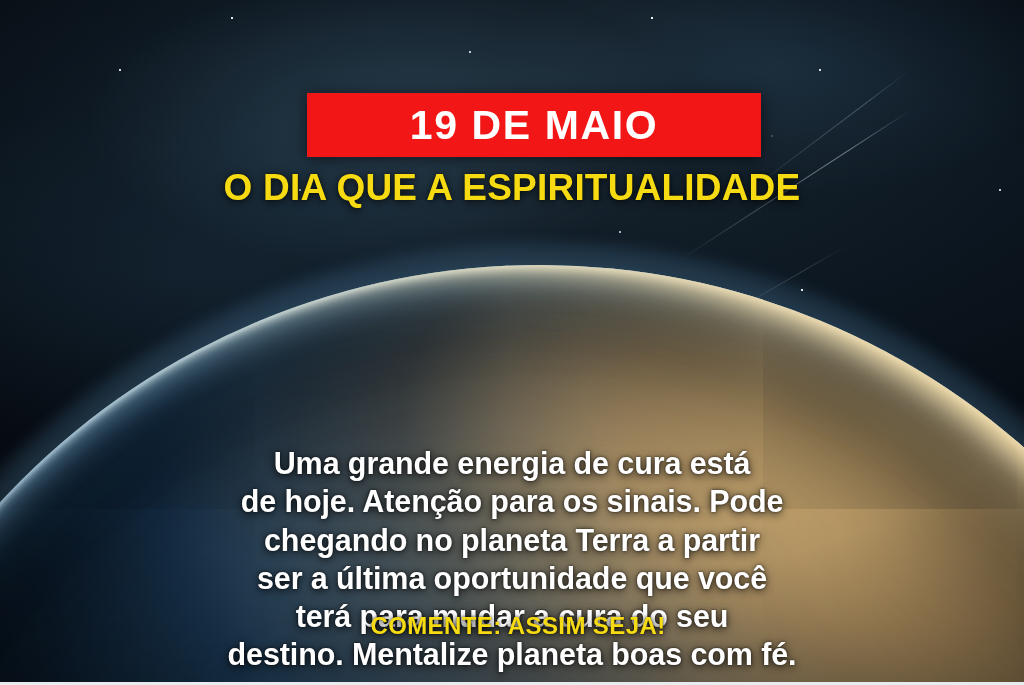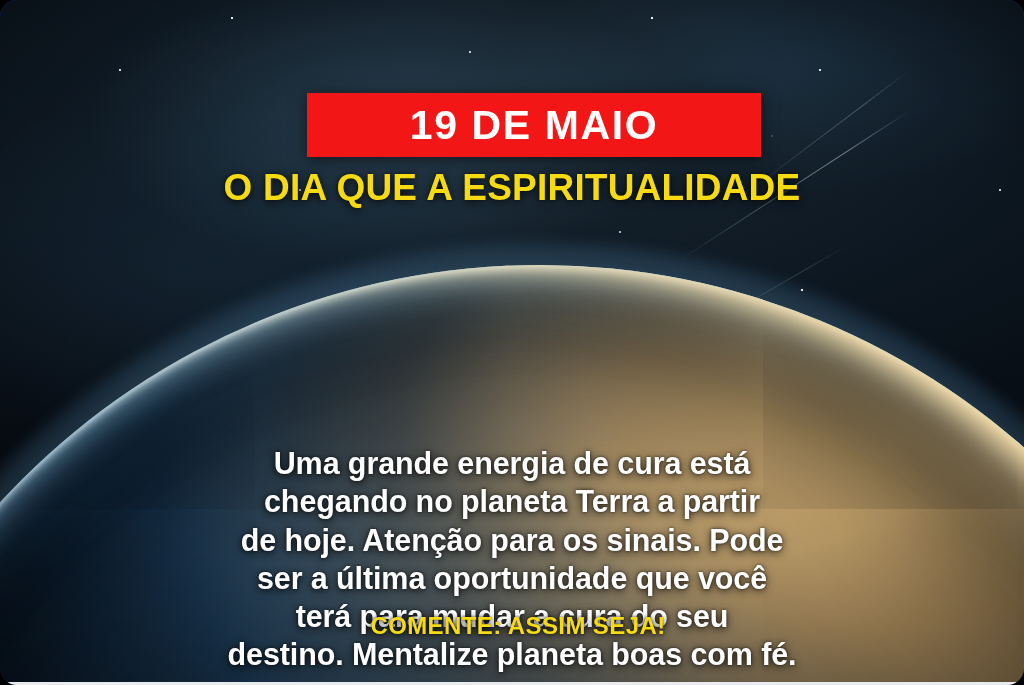--- a/index.html
+++ b/index.html
@@ -11,21 +11,20 @@
     overflow:hidden;
   }
 
   
   .poster{
     position:relative;
     width:1024px; height:685px;
     overflow:hidden;
     background:#1d4ed8;
     isolation:isolate;
-    border-radius:17px;
   }
 
   
   .space-base{
     position:absolute; inset:0;
     background:
       radial-gradient(110% 75% at 52% 16%, #18252f 0%, #0e1923 38%, #070d14 72%, #04070b 100%);
     z-index:1;
   }
   .space-haze{
@@ -266,22 +265,22 @@
     <div class="date-banner">
       <span class="date-text">19 DE MAIO</span>
     </div>
 
     <div class="headline">
       <span class="hl-line">O DIA QUE A ESPIRITUALIDADE</span>
     </div>
 
     <div class="body-copy">
       <span class="bc-line">Uma grande energia de cura está</span>
+      <span class="bc-line">de hoje. Atenção para os sinais. Pode</span>
       <span class="bc-line">chegando no planeta Terra a partir</span>
-      <span class="bc-line">de hoje. Atenção para os sinais. Pode</span>
       <span class="bc-line">ser a última oportunidade que você</span>
       <span class="bc-line">terá para mudar a cura do seu</span>
       <span class="bc-line">destino. Mentalize planeta boas com fé.</span>
     </div>
 
     <div class="cta">COMENTE: ASSIM SEJA!</div>
 
   </div>
 
   <div class="bottom-strip"></div>

